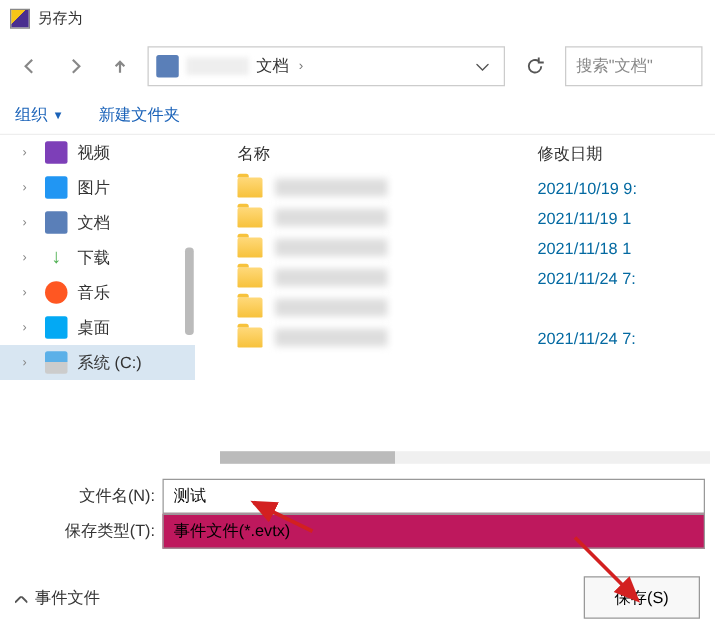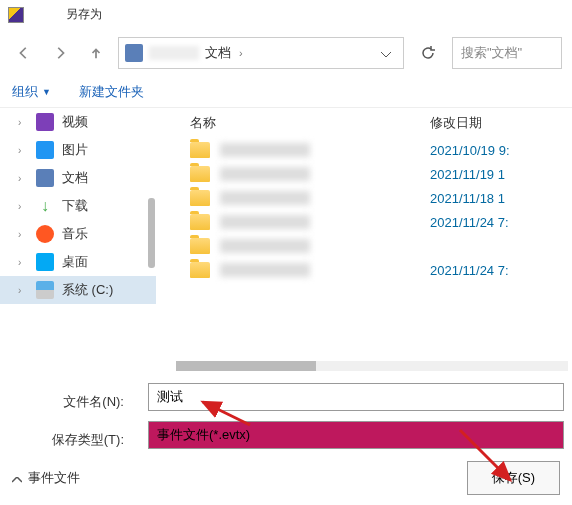--- a/index.html
+++ b/index.html
@@ -1,20 +1,20 @@
 <!DOCTYPE html>
 <html><head>
   <meta charset="utf-8">
   <style>
     * { margin: 0; padding: 0; box-sizing: border-box; font-family: "Microsoft YaHei", "Segoe UI", sans-serif; }
     body { background: #fff; width: 572px; height: 505px; overflow: hidden; position: relative; }
 
     .titlebar { display: flex; align-items: center; padding: 6px 8px; gap: 6px; }
     .titlebar-icon { width: 16px; height: 16px; background: linear-gradient(135deg,#f5c518 40%,#4a2f8f 40%); border:1px solid #888; }
-    .titlebar-text { font-size: 12px; color: #333; margin-left: 36px; }
+    .titlebar-text { font-size: 12px; color: #333; }
 
     .navbar { display: flex; align-items: center; padding: 8px 10px; gap: 8px; }
     .nav-btn { width: 28px; height: 28px; display:flex; align-items:center; justify-content:center; color:#555; cursor:default; }
     .nav-btn svg { width:14px; height:14px; }
     .breadcrumb { flex:1; display:flex; align-items:center; border:1px solid #ccc; height:32px; padding:0 6px; gap:6px; background:#fff; }
     .bc-icon { width:18px; height:18px; background:#5a7fb8; border-radius:2px; }
     .bc-blur { width:50px; height:14px; background:#eee; filter:blur(2px); }
     .bc-text { font-size:13px; color:#333; }
     .bc-chevron { color:#777; font-size:11px; margin-left:2px; }
     .bc-dropdown { margin-left:auto; color:#555; padding:0 6px; }
@@ -47,21 +47,21 @@
     .fl-row { display:flex; align-items:center; padding:4px 0 4px 34px; font-size:13px; color:#333; }
     .folder-icon { width:20px; height:16px; background:linear-gradient(#ffd97a,#f7c23c); border-radius:2px 2px 1px 1px; position:relative; margin-right:10px; }
     .folder-icon::before { content:""; position:absolute; top:-3px; left:0; width:9px; height:3px; background:#f7c23c; border-radius:2px 2px 0 0; }
     .fl-name-blur { width:90px; height:14px; background:#ddd; filter:blur(3px); }
     .fl-name-col { width:240px; display:flex; align-items:center; }
     .fl-date { color:#0369a1; white-space:nowrap; }
     .fl-hscroll { position:absolute; bottom:2px; left:20px; right:4px; height:10px; background:#f0f0f0; }
     .fl-hscroll-thumb { position:absolute; left:0; width:140px; height:100%; background:#bbb; }
 
     .form-area { padding:10px 8px 0 38px; }
-    .form-row { display:flex; align-items:flex-end; margin-bottom:10px; gap:24px; }
+    .form-row { display:flex; align-items:center; margin-bottom:0; gap:6px; }
     .form-label { width:86px; text-align:right; font-size:13px; color:#333; }
     .form-input { flex:1; height:28px; border:1px solid #999; padding:0 8px; font-size:13px; }
     .form-select { flex:1; height:28px; border:1px solid #999; padding:0 8px; font-size:13px; background:#be185d; display:flex; align-items:center; }
 
     .bottom-bar { position:absolute; bottom:0; left:0; right:0; display:flex; align-items:center; padding:10px 12px; }
     .hide-folders { display:flex; align-items:center; gap:6px; font-size:13px; color:#333; cursor:pointer; }
     .save-btn { margin-left:auto; padding:7px 24px; border:1px solid #999; background:#f8f8f8; font-size:13px; cursor:pointer; }
 
     .arrow-red { position:absolute; pointer-events:none; }
     .arrow-red svg { overflow:visible; }

